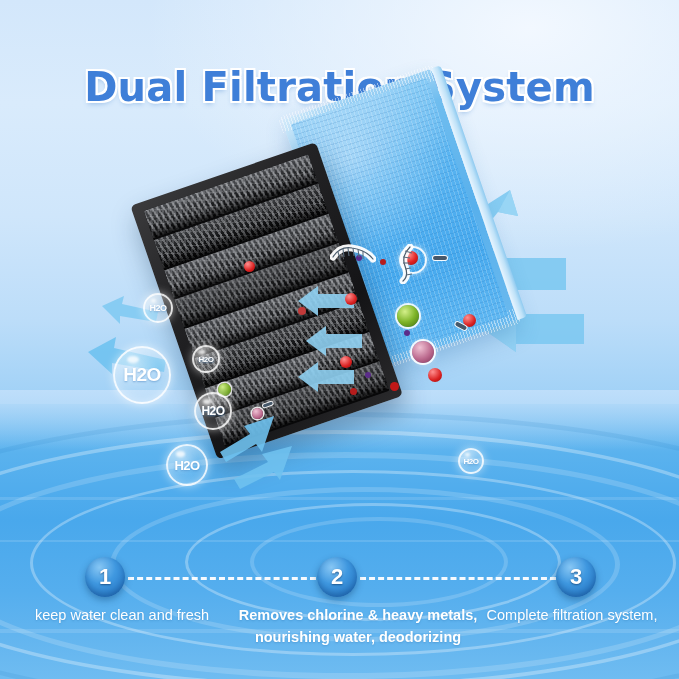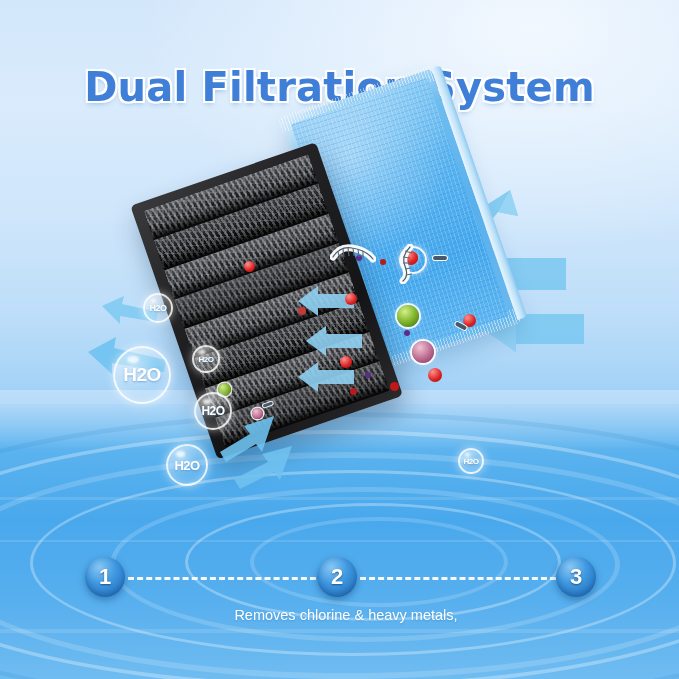--- a/index.html
+++ b/index.html
@@ -346,21 +346,24 @@
 
   <div>
     <div class="dashline" style="left:128px;width:188px;"></div>
     <div class="dashline" style="left:360px;width:196px;"></div>
 
     <div class="badge" style="left:85px;top:557px;">1</div>
     <div class="badge" style="left:317px;top:557px;">2</div>
     <div class="badge" style="left:556px;top:557px;">3</div>
 
     <div class="caption" style="left:0px;top:604px;width:244px;">
-    </div>
-    <div class="caption" style="left:224px;top:604px;width:244px;">
+      <div>keep water clean and fresh</div>
+    </div>
+    <div class="caption" style="left:236px;top:604px;width:244px;font-weight:bold;">
       <div>Removes chlorine &amp; heavy metals,</div>
+      <div>nourishing water, deodorizing</div>
     </div>
     <div class="caption" style="left:465px;top:604px;width:214px;">
+      <div>Complete filtration system,</div>
     </div>
   </div>
 
 </div>
 
 </body></html>

